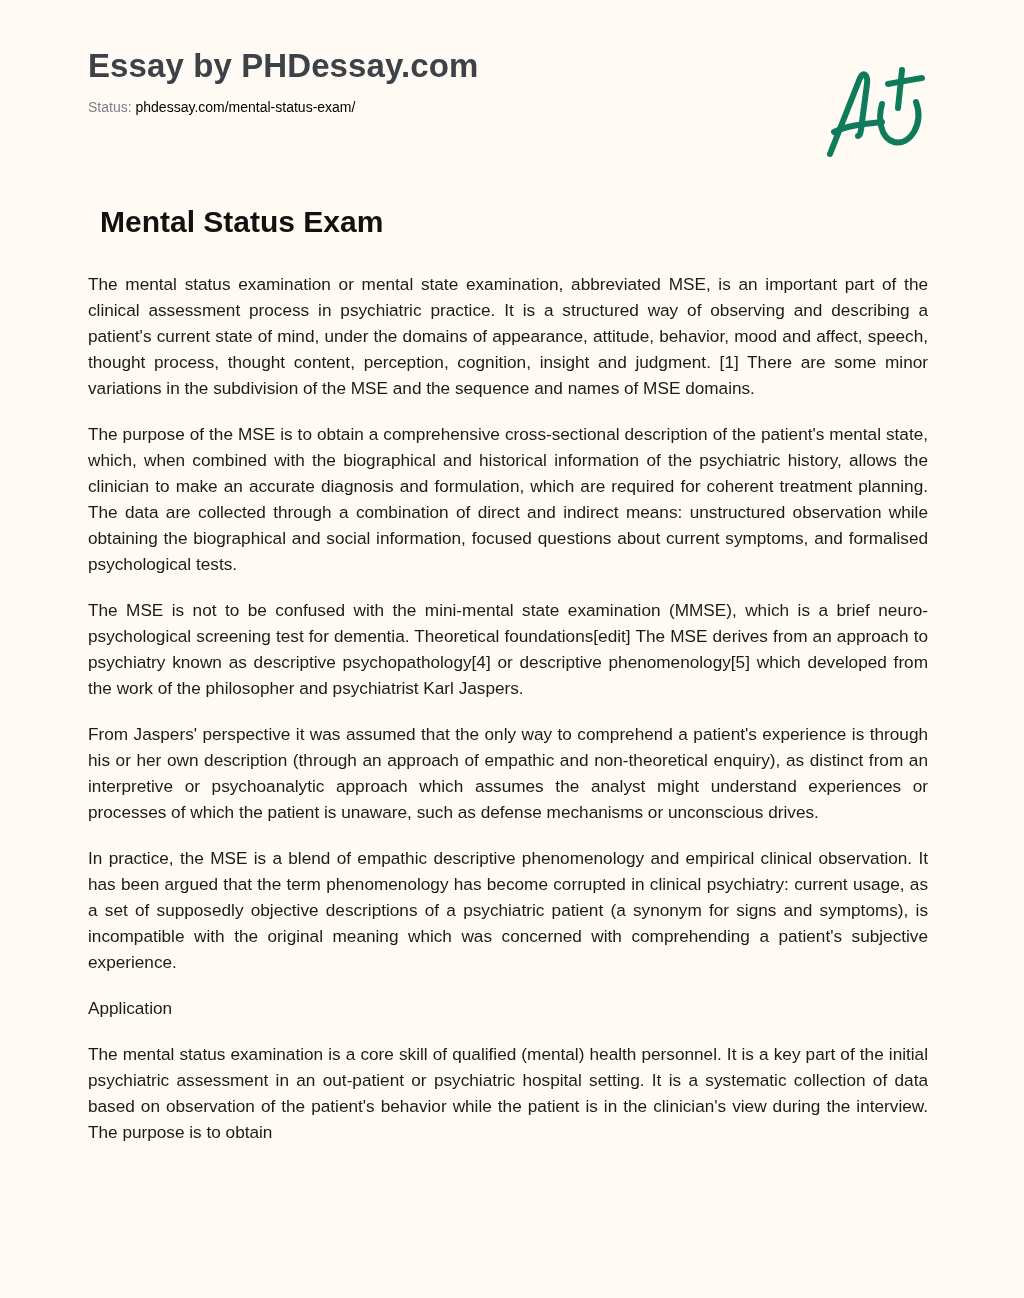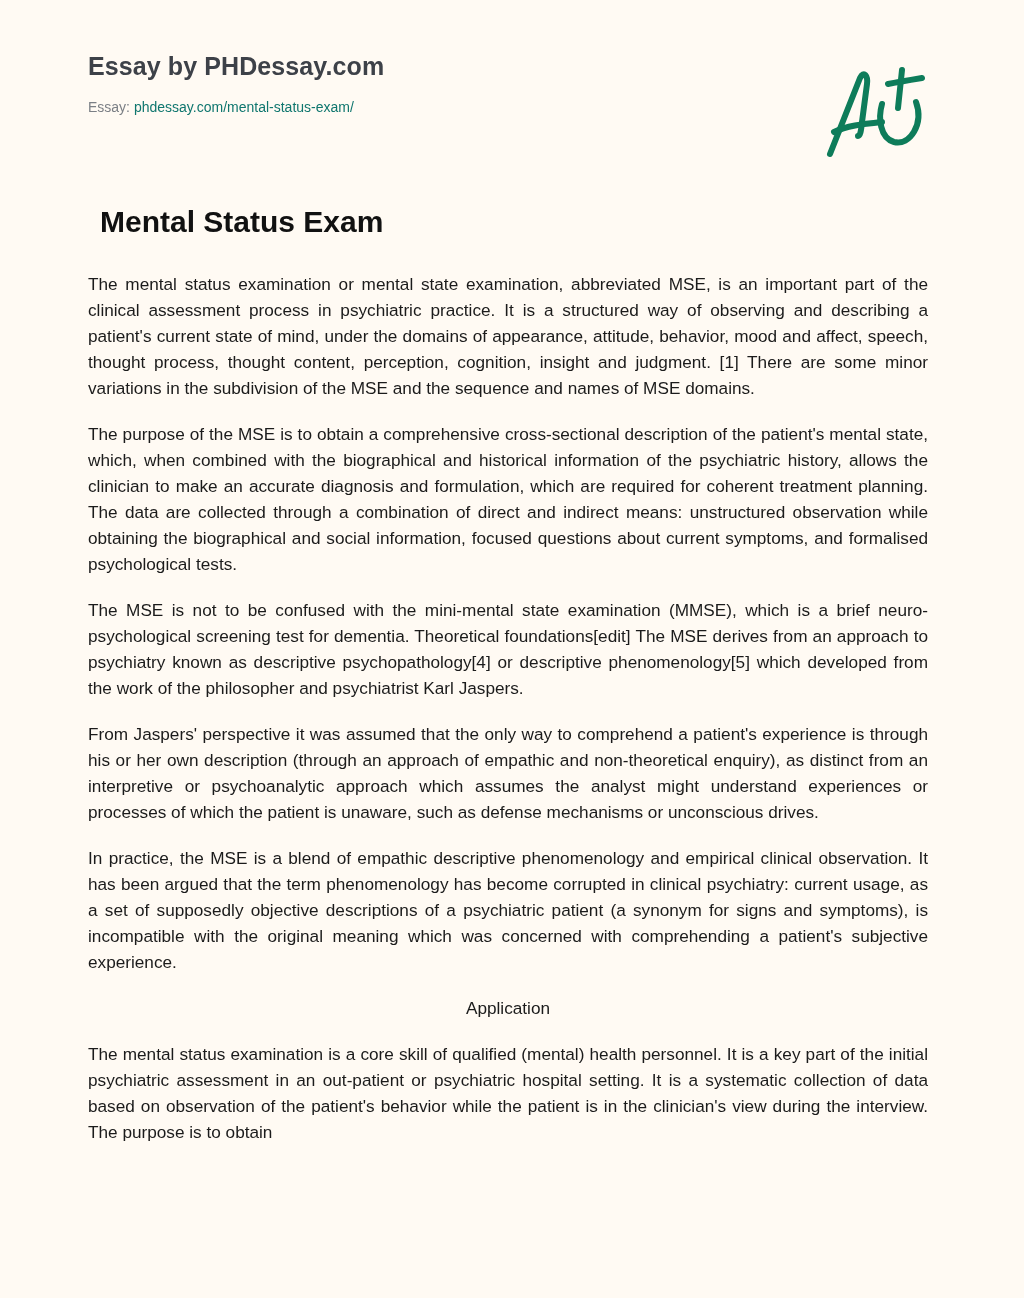--- a/index.html
+++ b/index.html
@@ -13,35 +13,35 @@
       overflow: hidden;
       position: relative;
       font-family: "Liberation Sans", "DejaVu Sans", sans-serif;
     }
     .header {
       position: absolute;
       left: 88px;
       top: 50px;
     }
     .site-title {
-      font-size: 25px;
+      font-size: 33px;
       font-weight: bold;
       color: #3d4148;
       margin: 0;
       line-height: 32px;
       letter-spacing: 0.1px;
     }
     .source-line {
       margin-top: 16px;
       font-size: 14px;
       line-height: 18px;
       color: #7b7f85;
     }
     .source-line a {
-      color: #0f766e;
+      color: #000000;
       text-decoration: none;
     }
     .logo {
       position: absolute;
       left: 822px;
       top: 62px;
       width: 110px;
       height: 100px;
     }
     .page-title {
@@ -61,30 +61,30 @@
       width: 848px;
       color: #1b1b1b;
       font-size: 17.2px;
       line-height: 26px;
     }
     .article p {
       margin: 0 8px 20px 0;
       text-align: justify;
     }
     .article p.subheading {
-      text-align: center;
+      text-align: left;
     }
   </style>
 </head>
 <body>
 
 <header class="header">
   <h2 class="site-title">Essay by PHDessay.com</h2>
   <div class="source-line">
-    <span>Essay:</span>
+    <span>Status:</span>
     <a>phdessay.com/mental-status-exam/</a>
   </div>
 </header>
 
 <div class="logo">
   <svg width="110" height="100" viewBox="0 0 110 100" xmlns="http://www.w3.org/2000/svg">
     <g fill="none" stroke="#0e7c5a" stroke-width="6" stroke-linecap="round" stroke-linejoin="round">
 
       <path d="M8 92 L38 16 C42 8 46 14 45 22 L40 60 C39 70 38 74 36 74"></path>
       <path d="M12 70 C24 64 40 62 60 60"></path>

